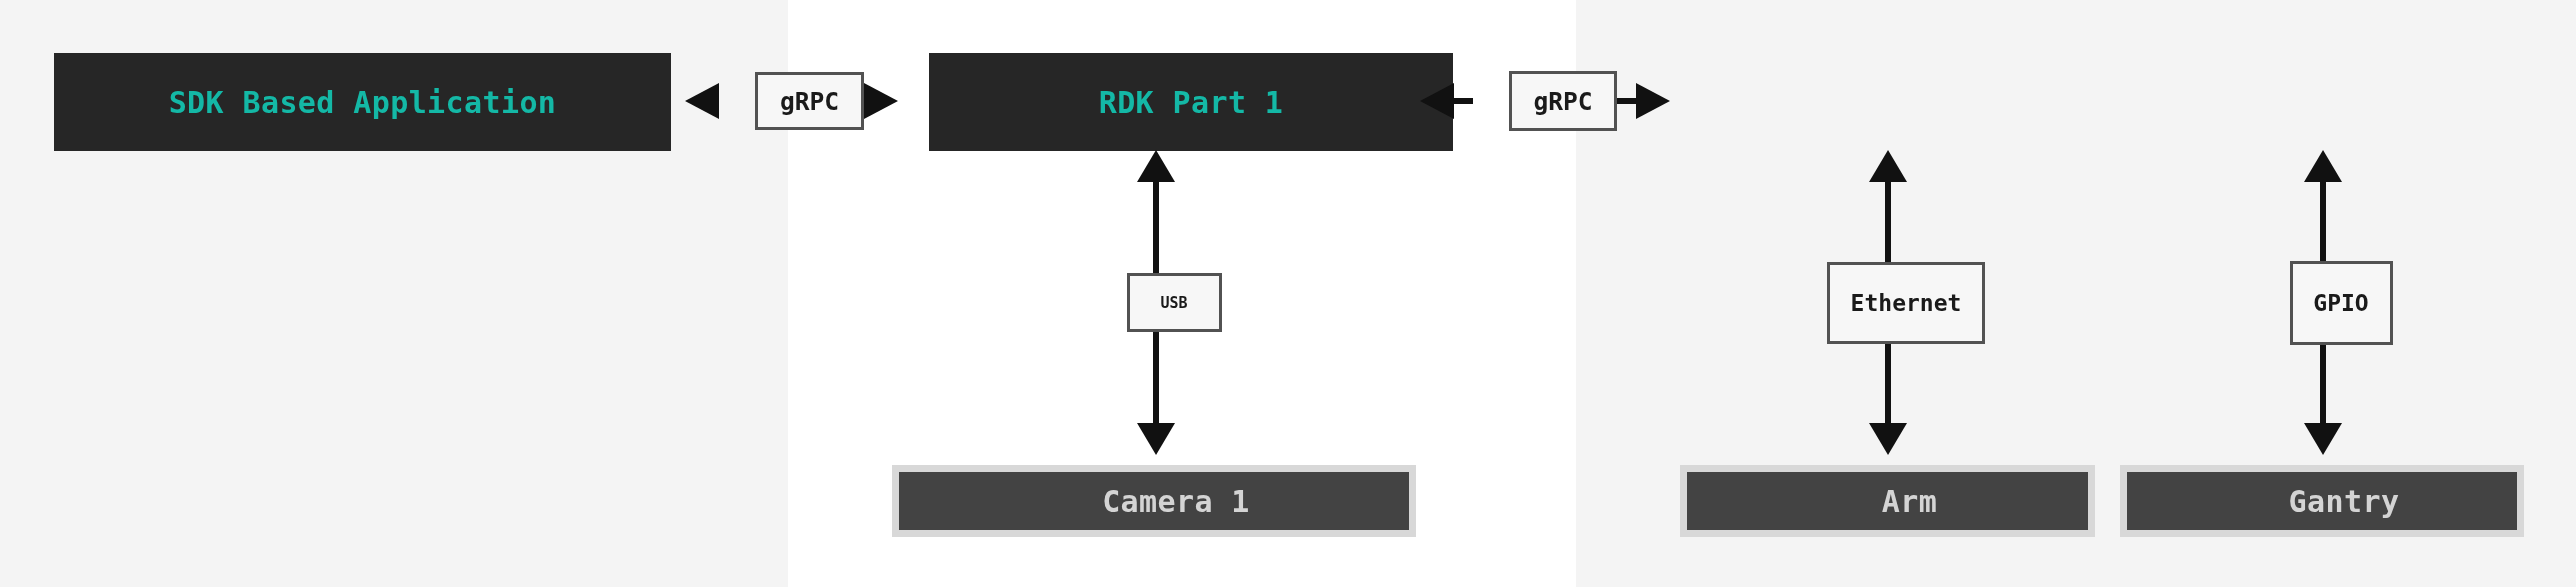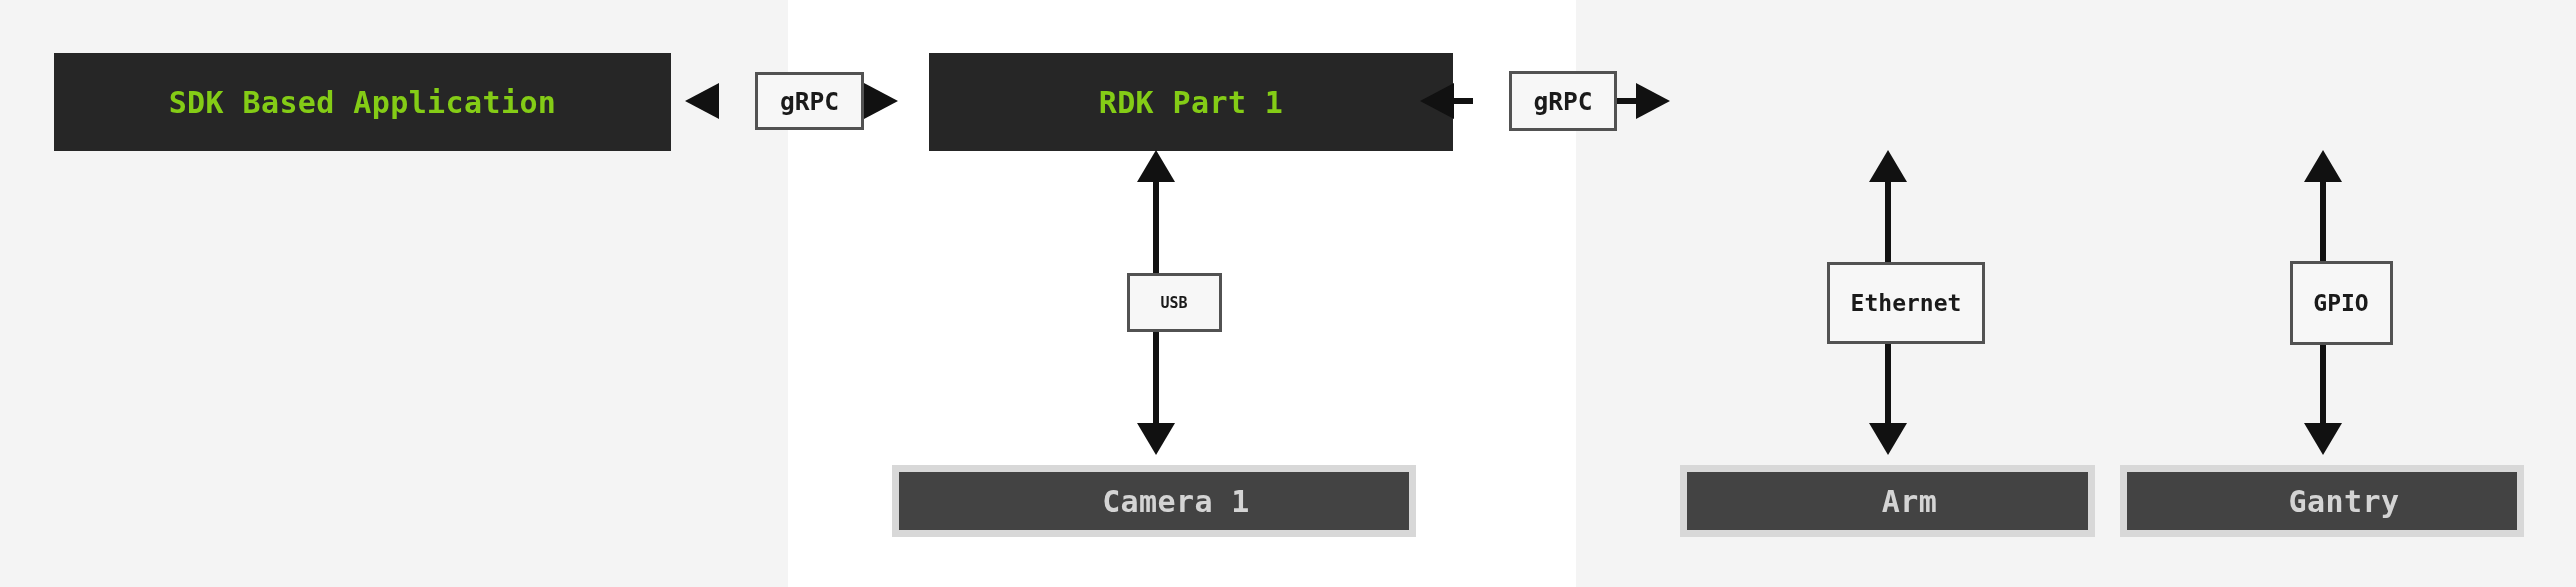--- a/index.html
+++ b/index.html
@@ -22,21 +22,21 @@
   .bg-left{left:0;width:788px;background:var(--bg-gray);}
   .bg-mid{left:788px;width:788px;background:var(--bg-white);}
   .bg-right{left:1576px;right:0;background:var(--bg-gray);}
 
   
   .node{
     position:absolute;display:flex;align-items:center;justify-content:center;
     font-weight:bold;text-align:center;
   }
   .node-dark{
-    background:var(--node-dark);color:#84cc16;
+    background:var(--node-dark);color:#14b8a6;
     font-size:30px;letter-spacing:0.4px;
   }
   #n-sdk   {left:54px;  top:53px; width:617px;  height:98px;}
   #n-rdk1  {left:929px;top:53px; width:524px;  height:98px;}
   #n-rdk2  {left:1678px;top:53px; width:846px; height:98px;}
 
   
   .node-sub{
     background:var(--node-sub-fill);
     border:7.4px solid var(--node-sub-frame);

